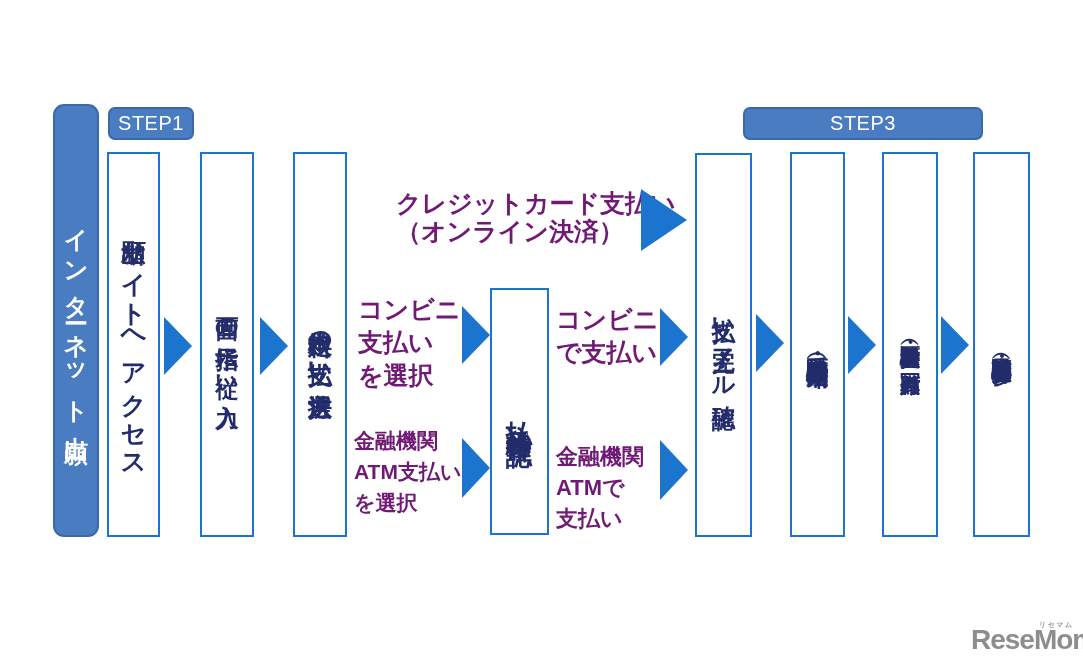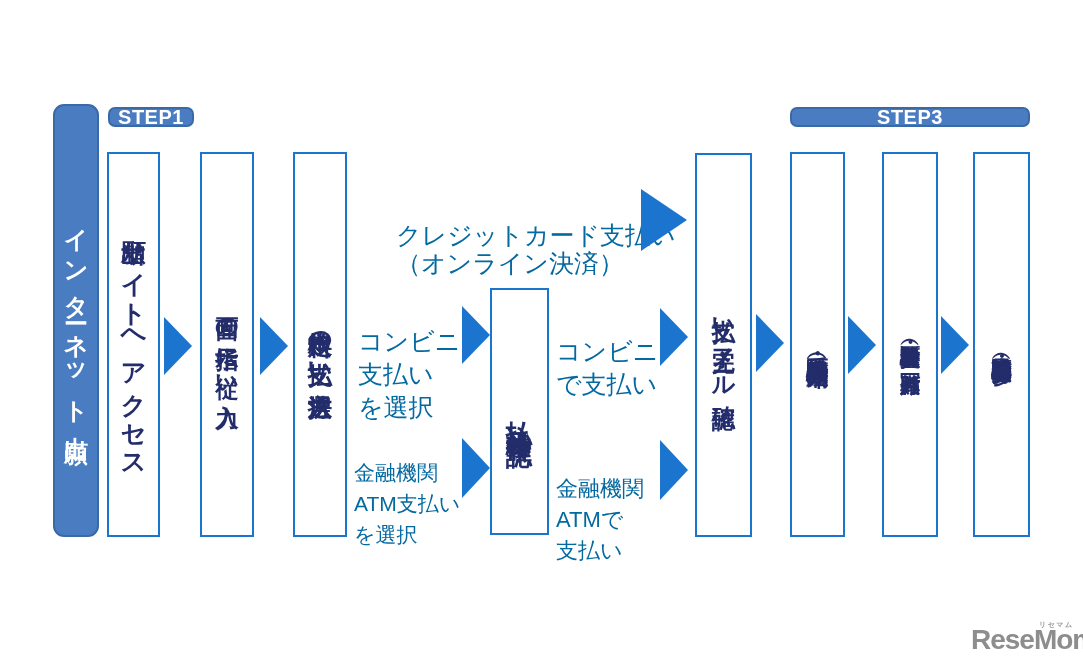--- a/index.html
+++ b/index.html
@@ -12,28 +12,28 @@
     background:#4a7cc1;border:2px solid #3a69a8;border-radius:11px;
     box-sizing:border-box;display:flex;align-items:center;justify-content:center;
   }
   .side-bar .vtxt{
     writing-mode:vertical-rl;text-orientation:mixed;
     color:#ffffff;font-size:24px;font-weight:700;letter-spacing:6px;line-height:1;
   }
 
   
   .step-header{
-    position:absolute;top:107px;height:20px;
+    position:absolute;top:107px;height:33px;
     background:#4a7cc1;border:2px solid #3a69a8;border-radius:7px;
     box-sizing:border-box;display:flex;align-items:center;justify-content:center;
-    color:#ffffff;font-weight:700;font-size:20px;letter-spacing:0.5px;
+    color:#ffffff;font-weight:400;font-size:20px;letter-spacing:0.5px;
   }
   .step1{left:108px;width:86px;}
   .step2{left:200px;width:580px;}
-  .step3{left:790px;width:240px;}
+  .step3{left:743px;width:240px;}
 
   
   .pbox{
     position:absolute;background:#ffffff;border:2px solid #1b75cf;
     box-sizing:border-box;display:flex;align-items:center;justify-content:center;
   }
   .pbox .vtxt{
     writing-mode:vertical-rl;text-orientation:mixed;
     color:#232d6b;font-weight:600;line-height:1.08;
   }
@@ -49,21 +49,21 @@
   .b5 .vtxt{font-size:23px;letter-spacing:1px;}
   .b6{left:790px;top:152px;width:55px;height:385px;}
   .b6 .vtxt{font-size:22px;letter-spacing:1px;}
   .b7{left:882px;top:152px;width:56px;height:385px;}
   .b7 .vtxt{font-size:20px;letter-spacing:0.5px;}
   .b8{left:973px;top:152px;width:57px;height:385px;}
   .b8 .vtxt{font-size:20px;letter-spacing:0.5px;}
 
   
   .blabel{
-    position:absolute;color:#0369a1;font-weight:400;white-space:pre-line;margin-top:32px;
+    position:absolute;color:#701a75;font-weight:700;white-space:pre-line;
   }
   .lbl-credit{left:396px;top:189px;font-size:25px;line-height:28px;}
   .lbl-conv-select{left:358px;top:293px;font-size:25px;line-height:33px;}
   .lbl-conv-pay{left:556px;top:303px;font-size:25px;line-height:33px;}
   .lbl-atm-select{left:354px;top:425px;font-size:21px;line-height:31px;}
   .lbl-atm-pay{left:556px;top:441px;font-size:22px;line-height:31px;}
 
   
   .arrow{position:absolute;width:0;height:0;
     border-top:29px solid transparent;border-bottom:29px solid transparent;

